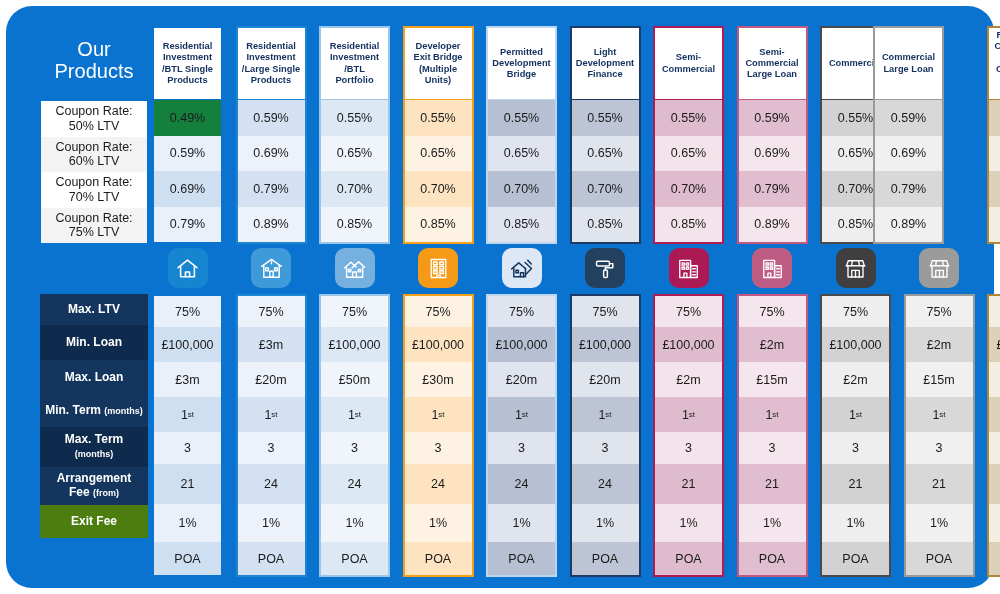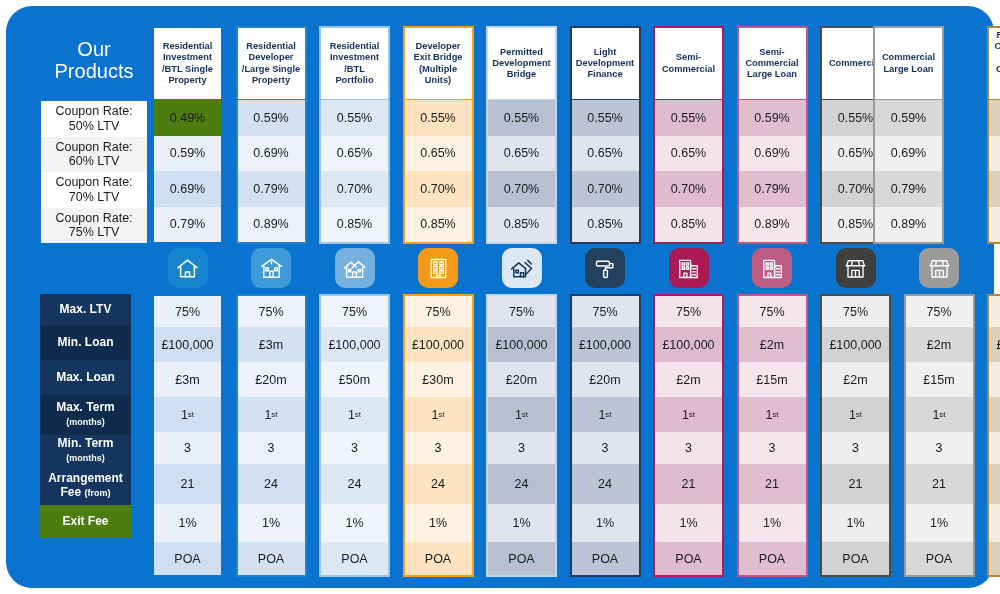--- a/index.html
+++ b/index.html
@@ -22,21 +22,21 @@
   .phead{height:74px;background:#fff;box-sizing:border-box;display:flex;align-items:center;justify-content:center;
          text-align:center;font-size:9.3px;font-weight:bold;color:#13305e;line-height:1.22;padding:2px 3px;}
   .prates{box-sizing:border-box;}
   .prate{height:35.5px;display:flex;align-items:center;justify-content:center;font-size:12.5px;color:#1b1b1b;}
 
   
   .iconbox{position:absolute;width:40px;height:40px;border-radius:10px;display:flex;align-items:center;justify-content:center;}
   .iconbox svg{width:25px;height:25px;display:block;}
 
   
-  .speclabels{position:absolute;left:34px;top:288px;width:91px;}
+  .speclabels{position:absolute;left:34px;top:288px;width:108px;}
   .speclbl{box-sizing:border-box;display:flex;align-items:center;justify-content:center;text-align:center;
            color:#fff;font-size:12px;font-weight:bold;line-height:1.15;padding:0 4px;}
   .speclbl .sm{font-size:9px;font-weight:bold;}
 
   .scol{position:absolute;top:288px;width:71px;box-sizing:border-box;}
   .scell{display:flex;align-items:center;justify-content:center;font-size:12.5px;color:#1b1b1b;box-sizing:border-box;}
   .scell sup{font-size:8px;vertical-align:super;}
 </style>
 </head>
 <body>
@@ -50,36 +50,36 @@
         <div class="lblcell">Coupon Rate:<br>50% LTV</div>
         <div class="lblcell alt">Coupon Rate:<br>60% LTV</div>
         <div class="lblcell">Coupon Rate:<br>70% LTV</div>
         <div class="lblcell alt">Coupon Rate:<br>75% LTV</div>
       </div>
 
     <div class="speclabels">
         <div class="speclbl" style="height: 31px; background: rgb(19, 53, 94);">Max. LTV</div>
         <div class="speclbl" style="height: 35px; background: rgb(14, 42, 77);">Min. Loan</div>
         <div class="speclbl" style="height: 35px; background: rgb(19, 53, 94);">Max. Loan</div>
+        <div class="speclbl" style="height: 32px; background: rgb(19, 53, 94);">
+          <div>Min. Term <span class="sm">(months)</span></div>
+        </div>
         <div class="speclbl" style="height: 40px; background: rgb(14, 42, 77);">
           <div>Max. Term<br><span class="sm">(months)</span></div>
         </div>
-        <div class="speclbl" style="height: 32px; background: rgb(19, 53, 94);">
-          <div>Min. Term <span class="sm">(months)</span></div>
-        </div>
         <div class="speclbl" style="height: 38px; background: rgb(19, 53, 94);">
           <div>Arrangement<br>Fee <span class="sm">(from)</span></div>
         </div>
         <div class="speclbl" style="height: 33px; background: #4d7c0f;">Exit Fee</div>
       </div>
 
   <div class="pcol" style="left: 146px;">
-        <div class="phead" style="border-width: 2px 2px 1px; border-style: solid; border-color: rgb(10, 114, 207); border-image: initial;">Residential Investment /BTL Single Property</div>
+        <div class="phead" style="border-width: 2px 2px 1px; border-style: solid; border-color: rgb(10, 114, 207); border-image: initial;">Residential Investment /BTL Single Products</div>
         <div class="prates" style="border-top: none; border-right: 2px solid rgb(10, 114, 207); border-bottom: 2px solid rgb(10, 114, 207); border-left: 2px solid rgb(10, 114, 207); border-image: initial;">
-          <div class="prate" style="background: #4d7c0f;">0.49%</div>
+          <div class="prate" style="background: #15803d;">0.49%</div>
           <div class="prate" style="background: rgb(233, 240, 250);">0.59%</div>
           <div class="prate" style="background: rgb(207, 223, 242);">0.69%</div>
           <div class="prate" style="background: rgb(233, 240, 250);">0.79%</div>
         </div>
       </div>
       <div class="iconbox" style="left: 161.5px; top: 242px; background: rgb(21, 133, 207);">
         <svg viewBox="0 0 24 24" fill="none" stroke="#fff" stroke-width="1.5" stroke-linejoin="round" stroke-linecap="round">
           <path d="M3 11.2 12 4l9 7.2"></path>
           <path d="M5.4 10.4V20h13.2v-9.6"></path>
           <path d="M10 20v-4.6h4V20"></path>
@@ -89,21 +89,21 @@
         <div class="scell" style="height: 31px; background: rgb(233, 240, 250);">75%</div>
         <div class="scell" style="height: 35px; background: rgb(207, 223, 242);">£100,000</div>
         <div class="scell" style="height: 35px; background: rgb(233, 240, 250);">£3m</div>
         <div class="scell" style="height: 35px; background: rgb(207, 223, 242);">1<sup>st</sup></div>
         <div class="scell" style="height: 32px; background: rgb(233, 240, 250);">3</div>
         <div class="scell" style="height: 40px; background: rgb(207, 223, 242);">21</div>
         <div class="scell" style="height: 38px; background: rgb(233, 240, 250);">1%</div>
         <div class="scell" style="height: 33px; background: rgb(207, 223, 242);">POA</div>
       </div>
       <div class="pcol" style="left: 229.5px;">
-        <div class="phead" style="border-width: 2px 2px 1px; border-style: solid; border-color: rgb(30, 134, 208); border-image: initial;">Residential Developer /Large Single Property</div>
+        <div class="phead" style="border-width: 2px 2px 1px; border-style: solid; border-color: rgb(30, 134, 208); border-image: initial;">Residential Investment /Large Single Products</div>
         <div class="prates" style="border-top: none; border-right: 2px solid rgb(30, 134, 208); border-bottom: 2px solid rgb(30, 134, 208); border-left: 2px solid rgb(30, 134, 208); border-image: initial;">
           <div class="prate" style="background: rgb(212, 225, 242);">0.59%</div>
           <div class="prate" style="background: rgb(237, 242, 250);">0.69%</div>
           <div class="prate" style="background: rgb(212, 225, 242);">0.79%</div>
           <div class="prate" style="background: rgb(237, 242, 250);">0.89%</div>
         </div>
       </div>
       <div class="iconbox" style="left: 245px; top: 242px; background: rgb(62, 154, 217);">
         <svg viewBox="0 0 24 24" fill="none" stroke="#fff" stroke-width="1.4" stroke-linejoin="round" stroke-linecap="round">
           <path d="M2.6 10 12 3.2 21.4 10"></path>

